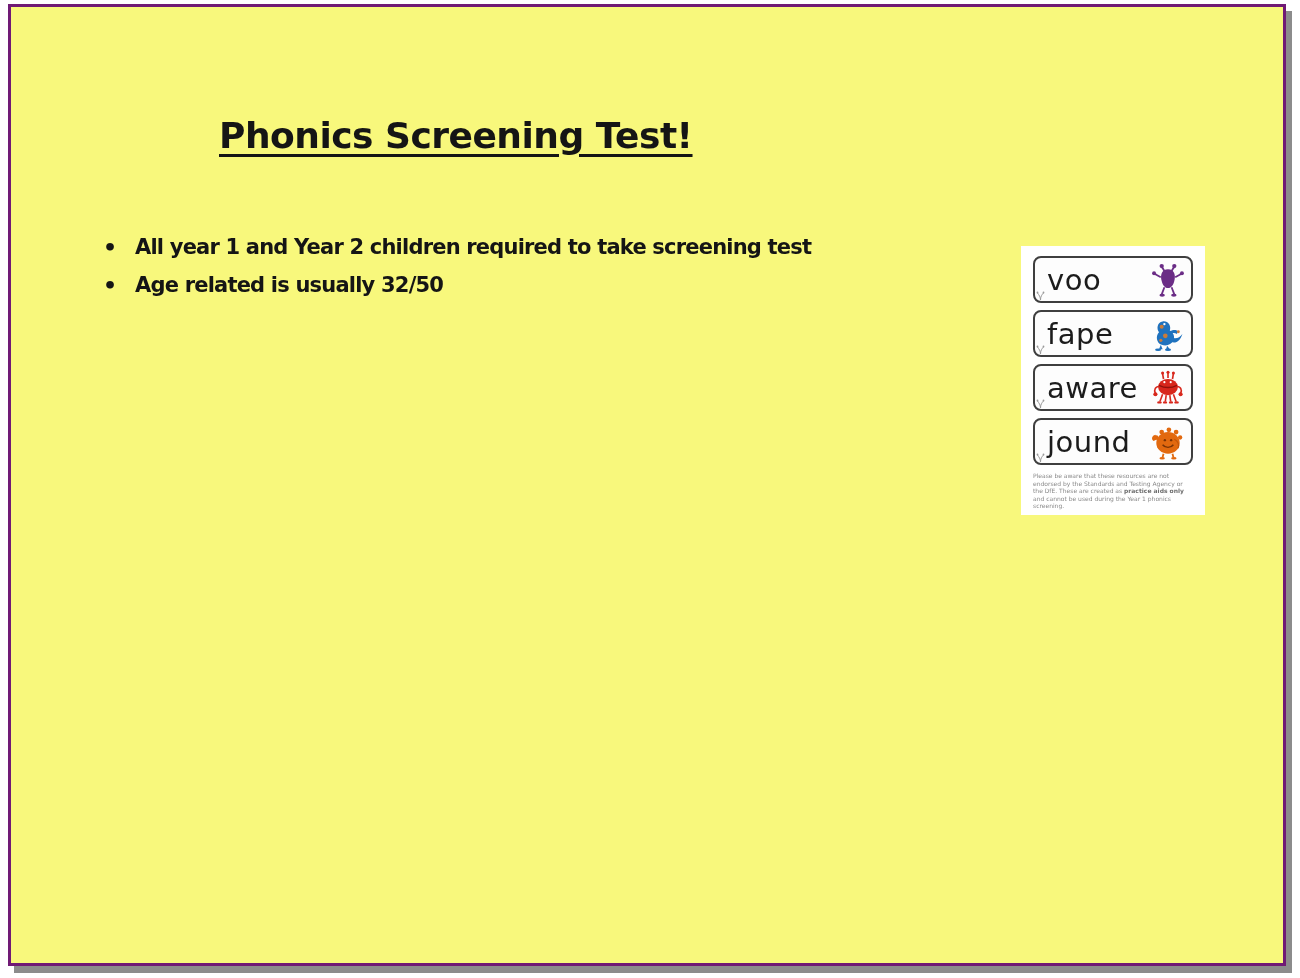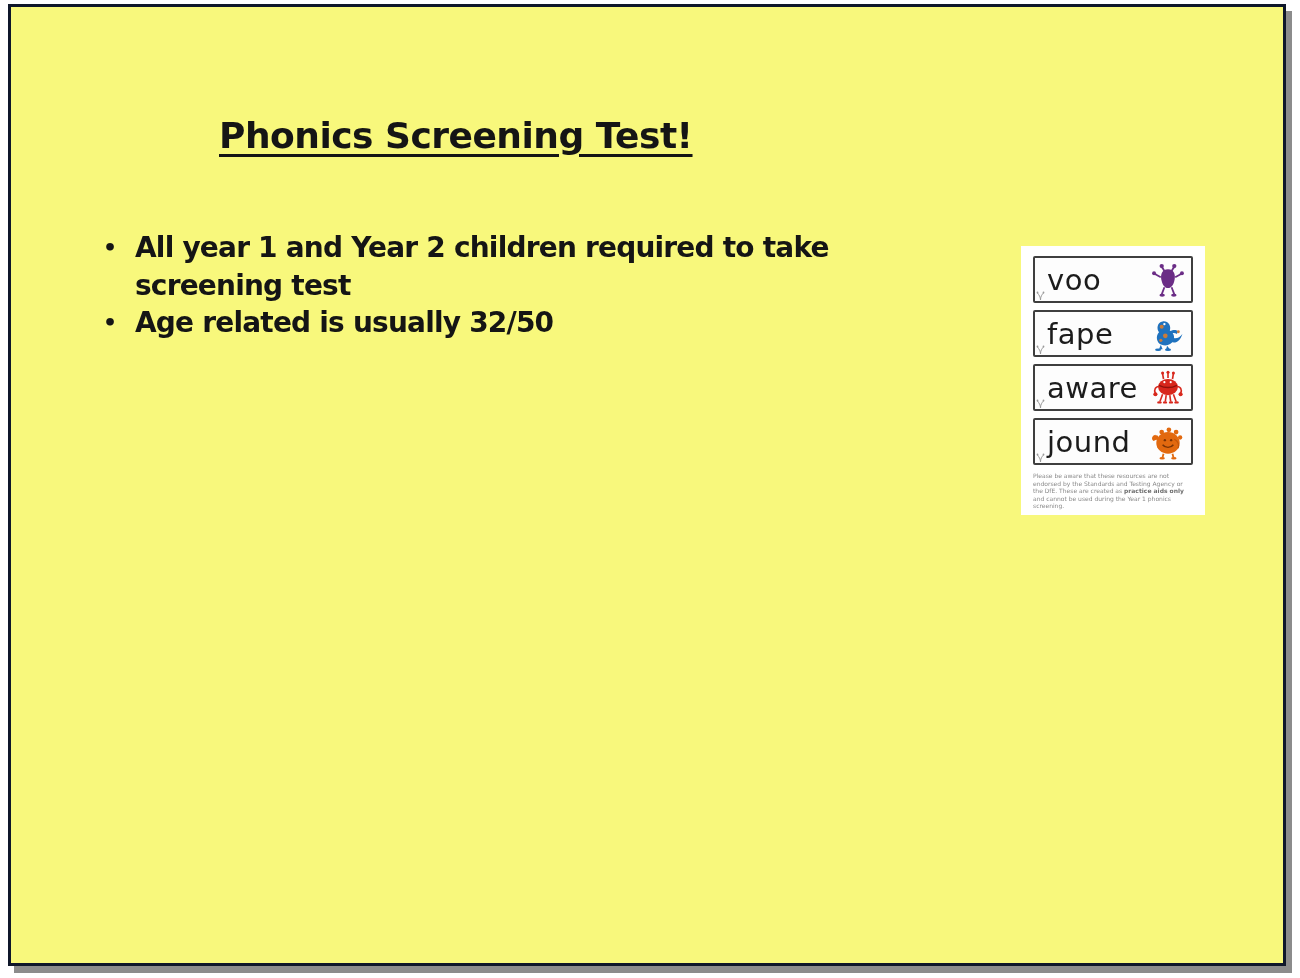--- a/index.html
+++ b/index.html
@@ -11,21 +11,21 @@
     font-family: "DejaVu Sans", sans-serif;
     overflow: hidden;
   }
   .slide {
     position: absolute;
     left: 8px;
     top: 4px;
     width: 1272px;
     height: 956px;
     background: #f8f87c;
-    border: 3px solid #0f172a;
+    border: 3px solid #701a75;
     box-shadow: 6px 7px 0 #8c8c8c;
   }
   .title {
     position: absolute;
     left: 208px;
     top: 108px;
     margin: 0;
     font-size: 36px;
     font-weight: bold;
     letter-spacing: -0.5px;
@@ -39,21 +39,21 @@
     left: 84px;
     top: 222px;
     width: 885px;
     margin: 0;
     padding: 0;
     list-style: none;
   }
   .bullets li {
     position: relative;
     padding-left: 40px;
-    font-size: 28px;
+    font-size: 21px;
     font-weight: bold;
     letter-spacing: -0.8px;
     line-height: 37.5px;
     color: #151515;
   }
   .bullets li::before {
     content: "\2022";
     position: absolute;
     left: 8px;
     top: 0;
@@ -67,21 +67,21 @@
     background: #ffffff;
     padding: 10px 12px 5px 12px;
     box-sizing: border-box;
   }
   .word-card {
     position: relative;
     height: 47px;
     margin-bottom: 7px;
     background: #fdfdfd;
     border: 2px solid #3f3f3f;
-    border-radius: 2px;
+    border-radius: 8px;
     display: flex;
     align-items: center;
     justify-content: space-between;
     padding: 0 5px 0 12px;
     box-sizing: border-box;
   }
   .word-card .word {
     font-size: 29px;
     color: #1c1c1c;
     letter-spacing: 0.5px;

